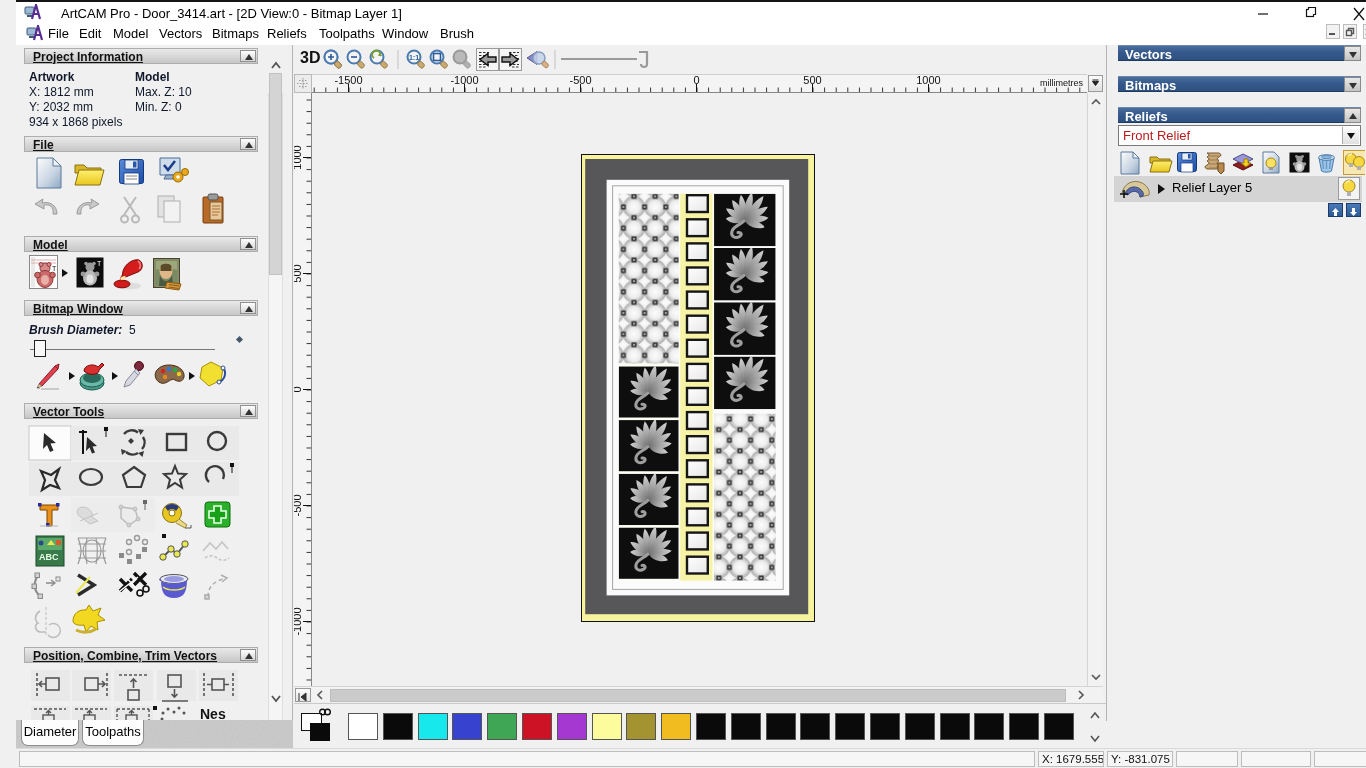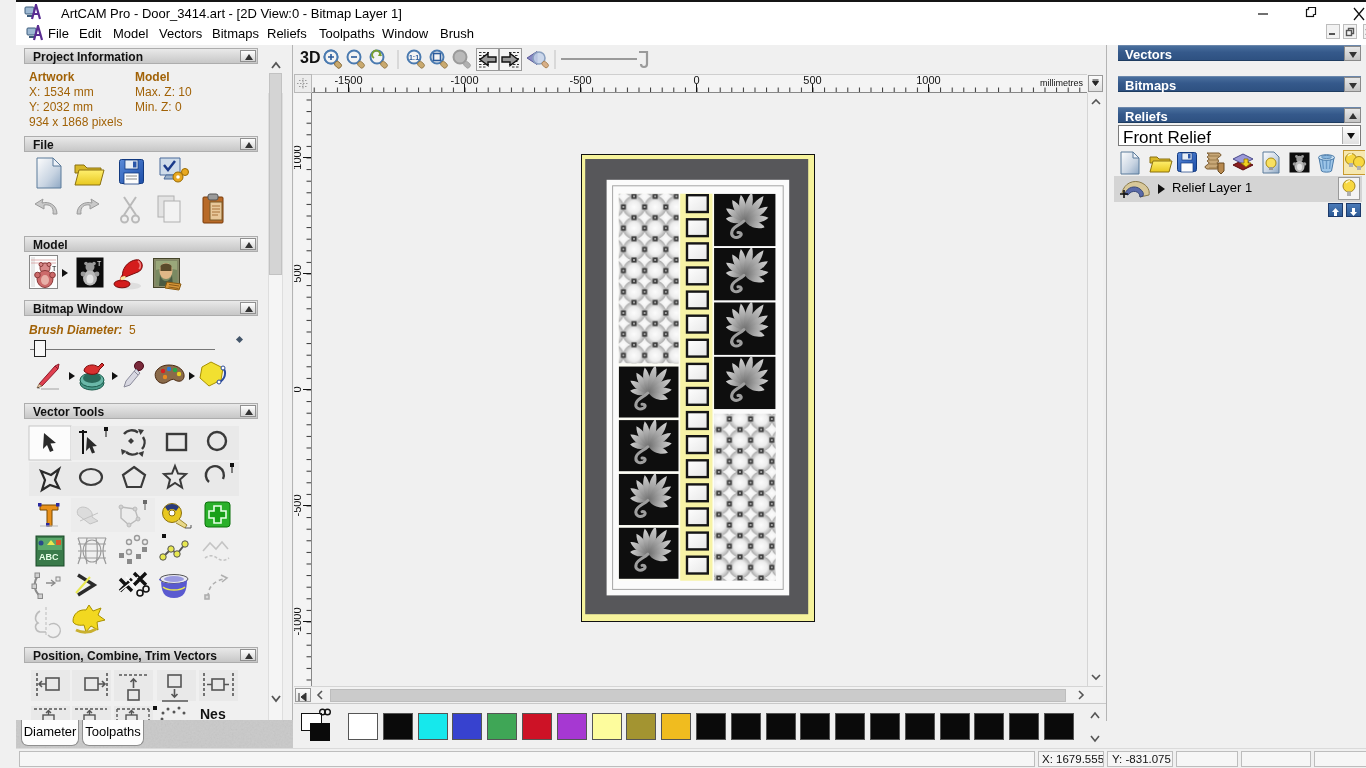--- a/index.html
+++ b/index.html
@@ -12,24 +12,24 @@
 #titletext { left:45px; top:4px; font-size:13px; color:#000; white-space:nowrap; }
 #menubar { left:0; top:22px; width:1366px; height:23px; background:#ffffff; }
 .menuitem { position:absolute; top:4px; font-size:13px; color:#000; }
 
 .winbtn { position:absolute; top:0; }
 
 .mdibtn { position:absolute; top:2px; width:14px; height:15px; background:#f2f2f2; border:1px solid #bdbdbd; }
 
 #leftpanel { left:0; top:45px; width:277px; height:676px; background:#f0f0f0; border-right:1px solid #b4b4b4; overflow:hidden; }
 .sechdr { position:absolute; left:8px; width:234px; height:16px; background:linear-gradient(#e9e9e9,#c7c7c7); border:1px solid #adadad; }
-.sechdr span { position:absolute; left:8px; top:1px; font-size:12px; font-weight:bold; color:#111; }
+.sechdr span { position:absolute; left:8px; top:1px; font-size:12px; font-weight:bold; color:#111;text-decoration:underline; }
 .hdrbtn { position:absolute; right:1px; top:1px; width:16px; height:12px; background:linear-gradient(#fefefe,#d6d6d6); border:1px solid #909090; }
 .hdrbtn:after { content:""; position:absolute; left:4px; top:3px; width:0; height:0; border-left:4px solid transparent; border-right:4px solid transparent; border-bottom:6px solid #333; }
-.ptext { position:absolute; font-size:12px; color:#a16207; white-space:nowrap; }
+.ptext { position:absolute; font-size:12px; color:#0f172a; white-space:nowrap; }
 .pbold { font-weight:bold; }
 
 #lsb { left:252px; top:48px; width:15px; height:668px; background:#f5f5f5; border:1px solid #dedede;}
 #lsbthumb { left:253px; top:28px; width:13px; height:202px; background:#d4d4d4; border:1px solid #c2c2c2; }
 
 #toolbar { left:278px; top:45px; width:812px; height:29px; background:#f0f0f0; }
 #rulercorner { left:278px; top:74px; width:18px; height:19px; background:#ececec; border:1px solid #b9b9b9; }
 #hruler { left:296px; top:74px; width:775px; height:19px; background:#f4f4f4; border-bottom:1px solid #888; border-top:1px solid #cfcfcf;}
 #vruler { left:278px; top:93px; width:18px; height:593px; background:#f4f4f4; border-right:1px solid #888; }
 #canvas { left:297px; top:93px; width:774px; height:593px; background:#f0f0f0; }
@@ -42,21 +42,21 @@
 #rightpanel { left:1090px; top:45px; width:276px; height:676px; background:#f0f0f0; border-left:1px solid #b4b4b4; }
 .bluehdr { position:absolute; left:11px; width:243px; height:16px; background:linear-gradient(#4a6f9d 0%,#35598b 45%,#2e5181 100%); border-top:1px solid #6b87ab; border-bottom:1px solid #1e3c60;}
 .bluehdr span { position:absolute; left:7px; top:1px; font-size:13px; font-weight:bold; color:#fff; }
 .bluebtn { position:absolute; right:0px; top:0px; width:17px; height:15px; background:linear-gradient(#e8e8e8,#c4c4c4); border:1px solid #8a8a8a; }
 .tridown { position:absolute; left:4px; top:5px; width:0; height:0; border-left:4px solid transparent; border-right:4px solid transparent; border-top:6px solid #333; }
 .triup { position:absolute; left:4px; top:4px; width:0; height:0; border-left:4px solid transparent; border-right:4px solid transparent; border-bottom:6px solid #333; }
 
 .tabstrip { position:absolute; top:720px; height:28px; background:#c9c9c9; }
 .tab { position:absolute; top:0px; height:26px; background:#fdfdfd; border:1px solid #8f8f8f; border-top:none; border-radius:0 0 7px 7px; font-size:13px; color:#000; text-align:center; padding-top:4px; }
 #statusbar { left:0; top:748px; width:1366px; height:20px; background:#f0f0f0; border-top:1px solid #dadada; }
-.sfield { position:absolute; top:2px; height:16px; background:#f6f6f6; border:1px solid #bdbdbd; font-size:11.5px; color:#111; padding:1px 0 0 3px; white-space:nowrap; overflow:hidden;text-align:center; }
+.sfield { position:absolute; top:2px; height:16px; background:#f6f6f6; border:1px solid #bdbdbd; font-size:11.5px; color:#111; padding:1px 0 0 3px; white-space:nowrap; overflow:hidden; }
 </style>
 </head>
 <body>
 <div id="app">
   <div class="abs" id="topstrip"></div>
   <div class="abs" id="titlebar">
     <svg class="abs" style="left:8px;top:2px" width="17" height="17" viewBox="0 0 17 17">
       <rect x="1" y="3" width="9" height="7" rx="1" fill="#9db8d2" stroke="#3a5a7a"></rect>
       <rect x="3" y="11" width="5" height="2" fill="#3a5a7a"></rect>
       <path d="M8 15 L12 1 L16 15 M9.8 10 L14.2 10" stroke="#5a2d91" stroke-width="2.2" fill="none"></path>
@@ -95,21 +95,21 @@
     </svg>
   </div>
 
   <div class="abs" id="leftpanel">
     <div class="sechdr" style="top:3px">
         <span>Project Information</span>
         <div class="hdrbtn"></div>
       </div>
     <div class="ptext pbold" style="left:13px;top:25px">Artwork</div>
     <div class="ptext pbold" style="left:119px;top:25px">Model</div>
-    <div class="ptext" style="left:13px;top:40px">X: 1534 mm</div>
+    <div class="ptext" style="left:13px;top:40px">X: 1812 mm</div>
     <div class="ptext" style="left:119px;top:40px">Max. Z: 10</div>
     <div class="ptext" style="left:13px;top:55px">Y: 2032 mm</div>
     <div class="ptext" style="left:119px;top:55px">Min. Z: 0</div>
     <div class="ptext" style="left:13px;top:70px">934 x 1868 pixels</div>
 
     <div class="sechdr" style="top:91px">
         <span>File</span>
         <div class="hdrbtn"></div>
       </div>
     <svg class="abs" style="left:0;top:0" width="252" height="676" viewBox="0 0 252 676">
@@ -816,21 +816,21 @@
           <div class="tridown"></div>
         </div>
       </div>
     <div class="bluehdr" style="top:62px">
         <span>Reliefs</span>
         <div class="bluebtn">
           <div class="triup"></div>
         </div>
       </div>
     <div class="abs" style="left:11px;top:80px;width:243px;height:21px;background:#fff;border:1px solid #7a7a7a">
-      <div class="abs" style="left:4px;top:2px;font-size:17px;color:#000000">Front Relief</div>
+      <div class="abs" style="left:4px;top:2px;font-size:13px;color:#b91c1c">Front Relief</div>
       <div class="abs" style="right:1px;top:1px;width:17px;height:17px;background:linear-gradient(#fdfdfd,#e0e0e0);border-left:1px solid #aaa">
         <div style="position:absolute;left:4px;top:6px;width:0;height:0;border-left:4.5px solid transparent;border-right:4.5px solid transparent;border-top:6px solid #111"></div>
       </div>
     </div>
     <svg class="abs" style="left:9px;top:105px" width="249" height="26" viewBox="0 0 249 26">
       <g transform="translate(4,1)">
         <path d="M1 1 h12 l6 6 v16 h-18 z" fill="url(#pgg)" stroke="#5a7a9a"></path>
         <path d="M13 1 l6 6 h-6 z" fill="#eef2f8" stroke="#5a7a9a"></path>
       </g>
       <g transform="translate(33,3)">
@@ -887,21 +887,21 @@
           </g>
       </g>
     </svg>
     <div class="abs" style="left:7px;top:131px;width:248px;height:26px;background:#d4d4d4">
       <svg class="abs" style="left:4px;top:1px" width="36" height="25" viewBox="0 0 36 25">
         <path d="M4 16 C6 6 16 2 24 6 C30 9 32 14 31 18 L22 20 C22 12 14 10 9 17 Z" fill="#d8c89a" stroke="#8a7a4a"></path>
         <path d="M7 17 C9 10 17 8 22 12 C25 14 26 17 25 19 L22 20 C22 14 14 12 10 18 Z" fill="#5a6aa8" stroke="#3a4a7a"></path>
         <path d="M2 17 h8 M6 13 v8" stroke="#111" stroke-width="1.6"></path>
       </svg>
       <div class="abs" style="left:44px;top:8px;width:0;height:0;border-top:5px solid transparent;border-bottom:5px solid transparent;border-left:7px solid #111"></div>
-      <div class="abs" style="left:58px;top:4px;font-size:13px;color:#000">Relief Layer 1</div>
+      <div class="abs" style="left:58px;top:4px;font-size:13px;color:#000">Relief Layer 5</div>
       <div class="abs" style="left:224px;top:1px;width:22px;height:23px;background:#f4f4f4;border:1px solid #9a9a9a">
         <svg width="20" height="21" viewBox="0 0 20 21">
             <circle cx="10" cy="8" r="6" fill="#f8d840" stroke="#a8881a"></circle>
             <path d="M8 13.5 h4 v4.5 h-4 z" fill="#b0b0b0"></path>
             <path d="M7 5 a4.5 4.5 0 0 1 4 -2.2" stroke="#fdf6c0" fill="none" stroke-width="1.5"></path>
           </svg>
       </div>
     </div>
     <div class="abs" style="left:221px;top:158px;width:15px;height:14px;background:linear-gradient(#4a7ab8,#2d5a95);border:1px solid #1d3a6a">
       <svg width="13" height="12" viewBox="0 0 13 12">

